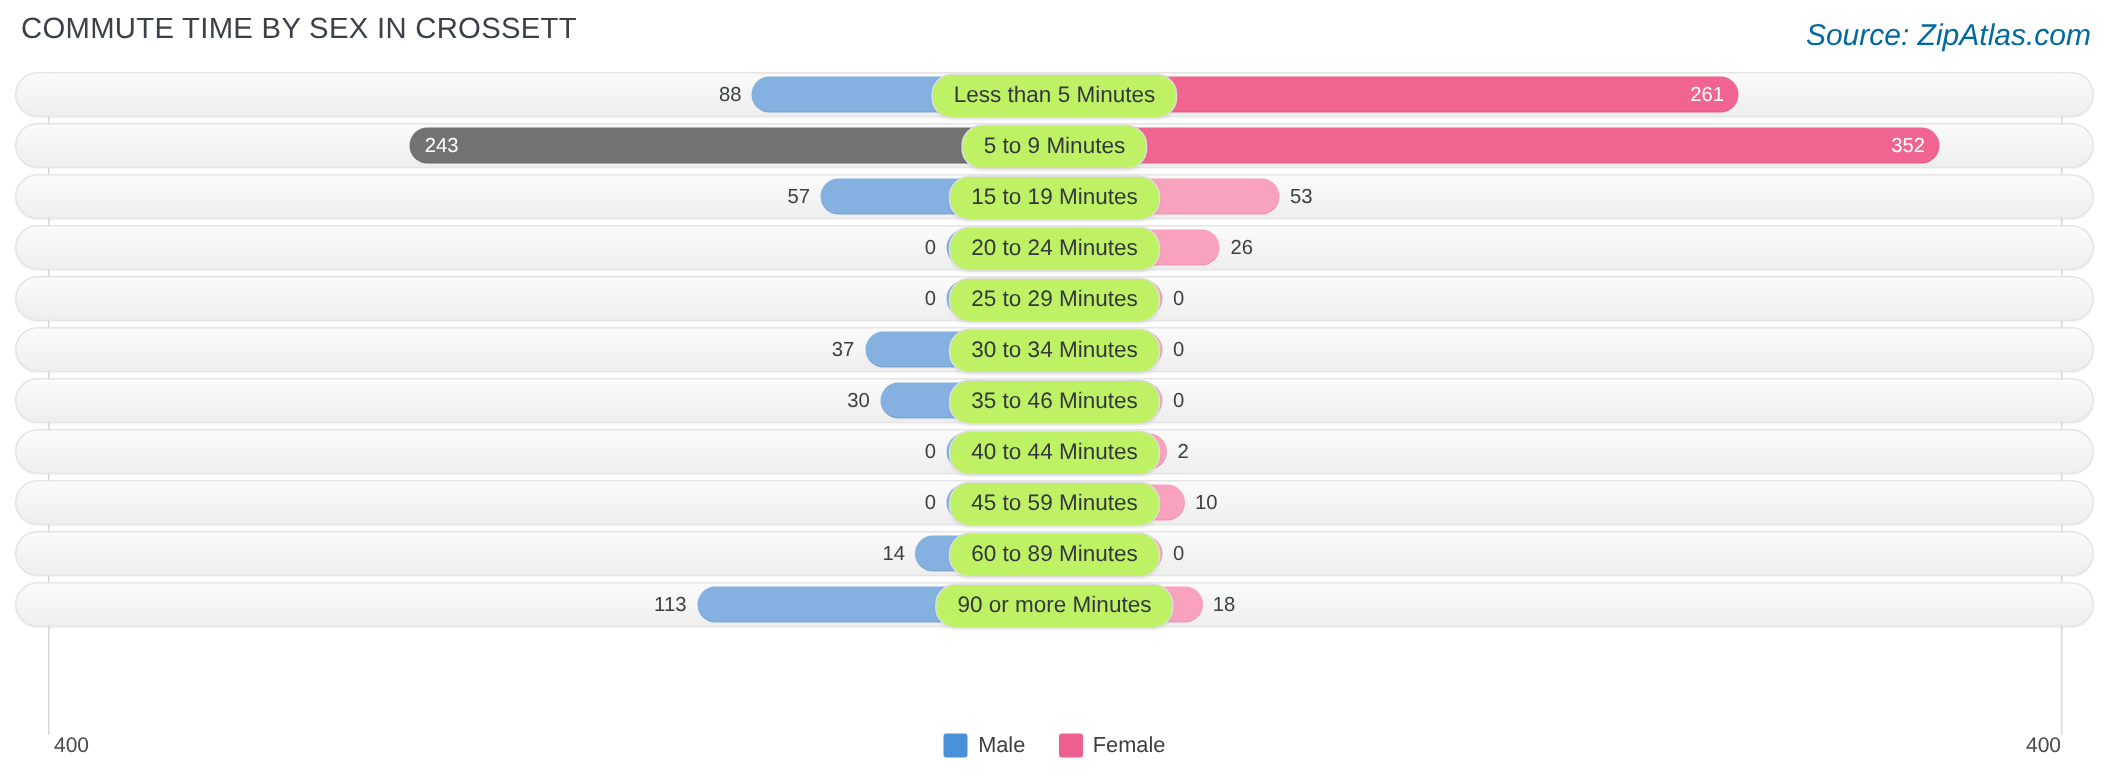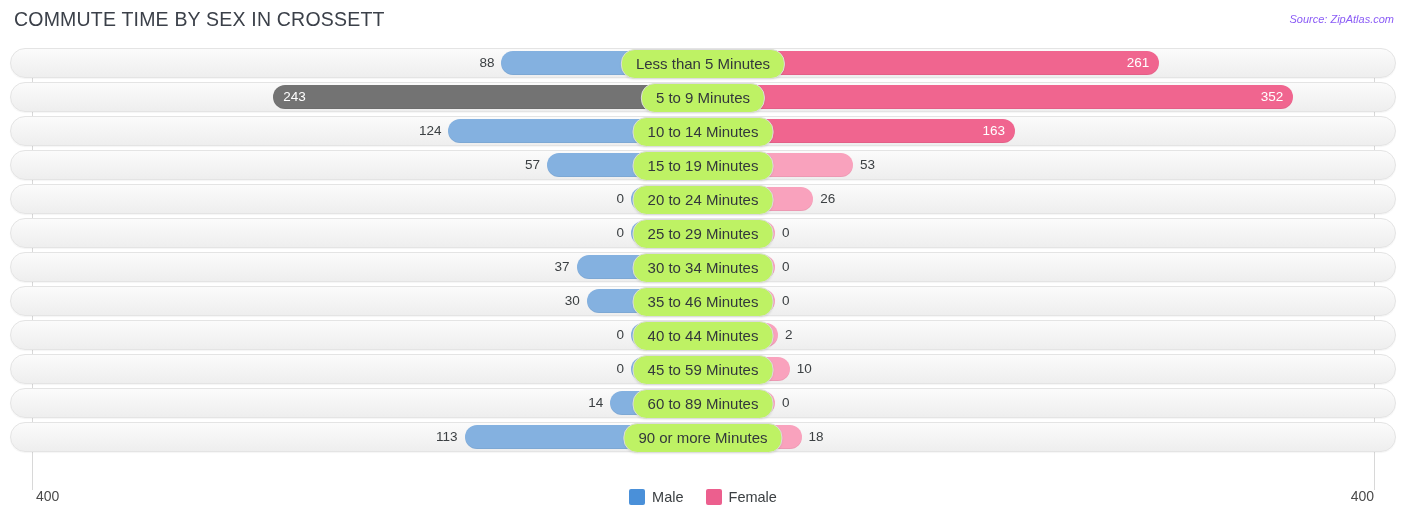--- a/index.html
+++ b/index.html
@@ -14,22 +14,22 @@
 
   
   .title{
     position:absolute;left:14px;top:8px;
     font-size:19.5px;letter-spacing:.2px;
     color:#3b4049;font-weight:400;
     white-space:nowrap;
   }
   .source{
     position:absolute;right:12px;top:13px;
-    font-size:11px;font-style:italic;
-    color:#8b5cf6;white-space:nowrap;
+    font-size:20px;font-style:italic;
+    color:#0369a1;white-space:nowrap;
   }
 
   
   .plot{position:absolute;left:0;top:48px;width:1406px;height:436px;}
 
   .axis-line{
     position:absolute;top:0;bottom:-6px;width:1px;
     background:#d8d8d8;
   }
   .axis-left{left:32px;}
@@ -150,32 +150,20 @@
             </div>
             <div class="bar bar-right strong" style="width: 590.32px;">
               <span class="val val-in val-right-in">352</span>
             </div>
           </div>
           <div class="pill">5 to 9 Minutes</div>
         </div>
         <div class="row">
           <div class="track"></div>
           <div class="bars">
-            <div class="bar bar-left" style="width: 254.59px;">
-              <span class="val val-out val-left-out">124</span>
-            </div>
-            <div class="bar bar-right strong" style="width: 312.017px;">
-              <span class="val val-in val-right-in">163</span>
-            </div>
-          </div>
-          <div class="pill">10 to 14 Minutes</div>
-        </div>
-        <div class="row">
-          <div class="track"></div>
-          <div class="bars">
             <div class="bar bar-left" style="width: 155.933px;">
               <span class="val val-out val-left-out">57</span>
             </div>
             <div class="bar bar-right" style="width: 150.042px;">
               <span class="val val-out val-right-out">53</span>
             </div>
           </div>
           <div class="pill">15 to 19 Minutes</div>
         </div>
         <div class="row">

